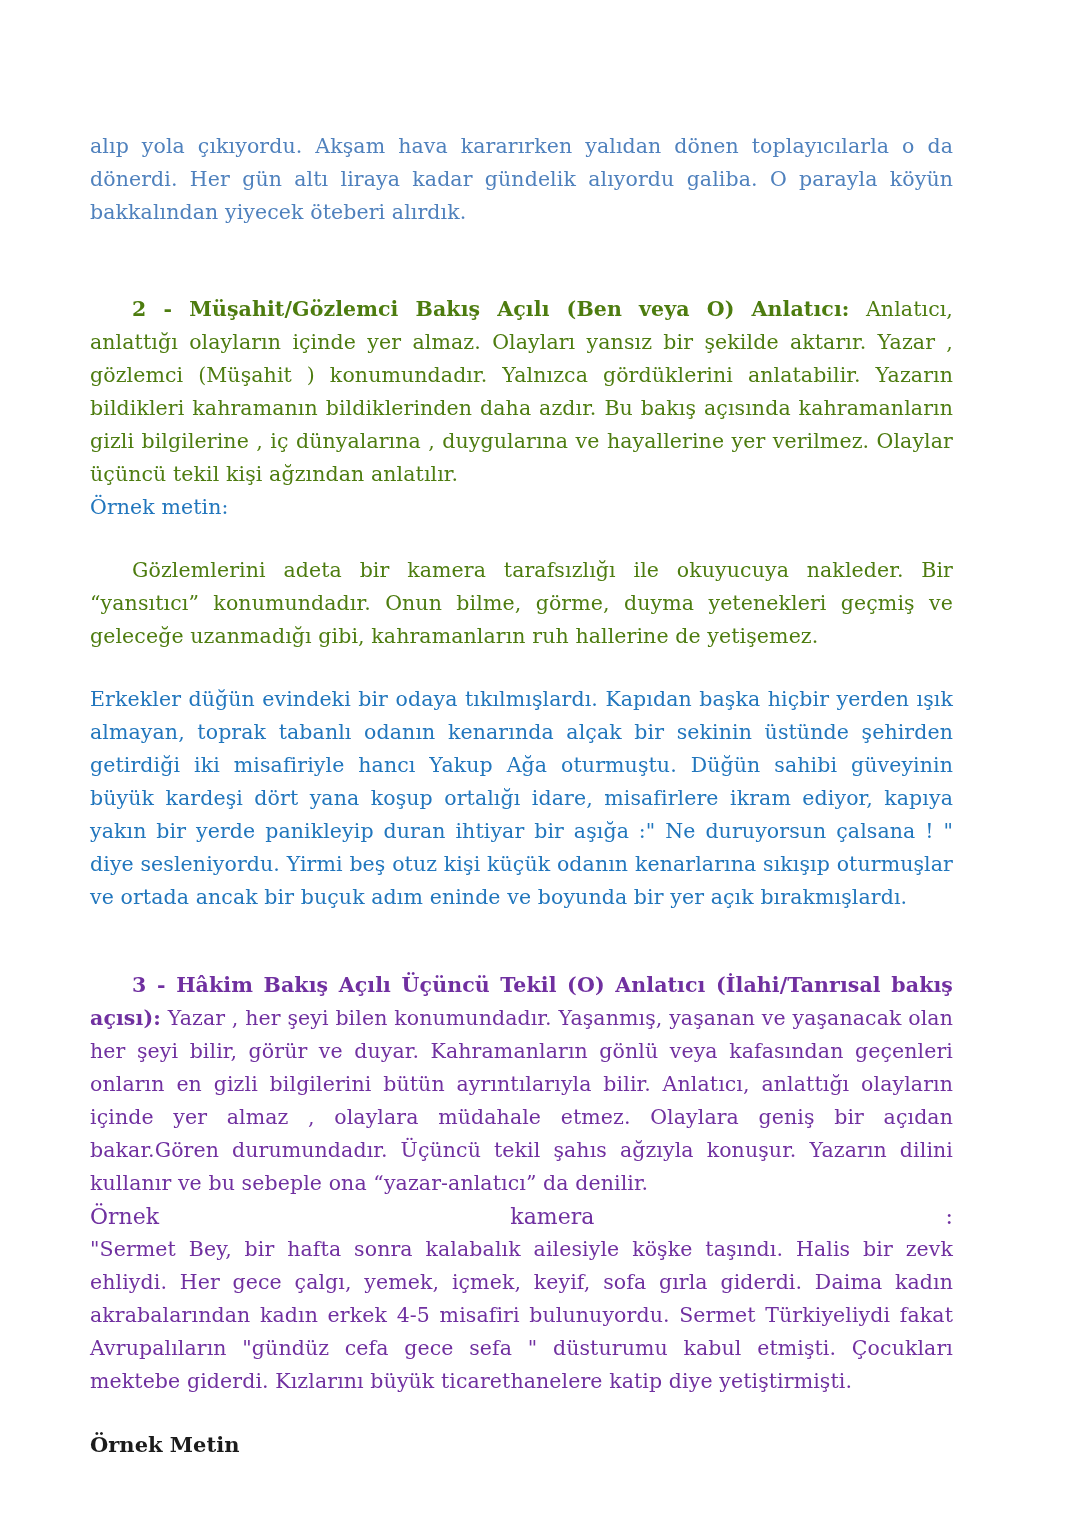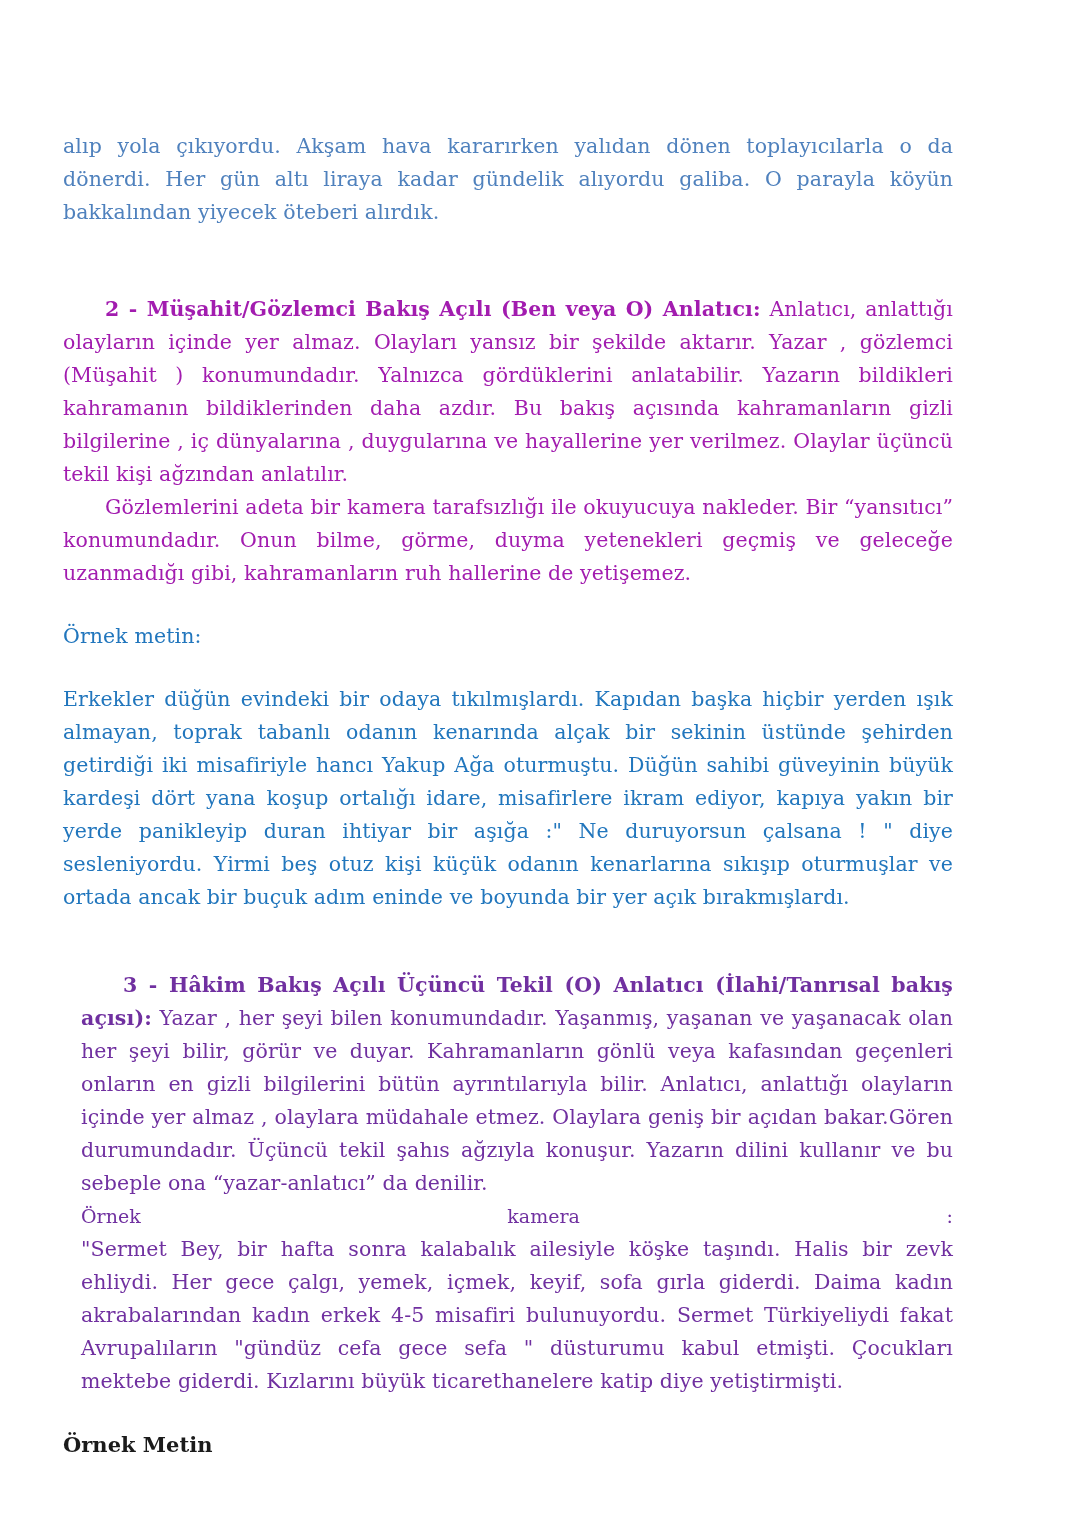--- a/index.html
+++ b/index.html
@@ -7,42 +7,42 @@
     width: 1080px;
     height: 1527px;
     background: #ffffff;
     font-family: "DejaVu Serif", "Liberation Serif", serif;
     overflow: hidden;
   }
   main.page {
     box-sizing: border-box;
     width: 1080px;
     height: 1071px;
-    padding: 130px 127px 0 63px;
+    padding: 130px 127px 0 90px;
   }
   .para {
     margin: 0;
     font-size: 20.5px;
     line-height: 33px;
     text-align: justify;
     letter-spacing: 0.1px;
   }
   .indent { text-indent: 42px; }
   .c-intro  { color: #4f81bd; }
-  .c-green  { color: #a21caf; }
+  .c-green  { color: #4d7c0f; }
   .c-blue   { color: #2176bd; }
-  .c-purple { color: #7030a0; margin-left: 18px; }
+  .c-purple { color: #7030a0; }
   strong.hd { font-weight: bold; }
   .mb-2line { margin-bottom: 64px; }
   .mb-1line { margin-bottom: 30px; }
   .mb-big   { margin-bottom: 55px; }
   .justified-line {
     display: flex;
     justify-content: space-between;
-    font-size: 19px;
+    font-size: 22px;
     line-height: 33px;
   }
   h3.black-heading {
     margin: 0;
     font-size: 21px;
     line-height: 33px;
     font-weight: bold;
     color: #1b1b1b;
     text-align: left;
   }
@@ -52,23 +52,23 @@
 
 <main class="page">
 
   <p class="para c-intro mb-2line">alıp yola çıkıyordu. Akşam hava kararırken yalıdan dönen toplayıcılarla o da dönerdi. Her gün altı liraya kadar gündelik alıyordu galiba. O parayla köyün bakkalından yiyecek öteberi alırdık.</p>
 
   <p class="para c-green indent">
     <strong class="hd">2 - Müşahit/Gözlemci Bakış Açılı (Ben veya O) Anlatıcı:</strong>
     <span>Anlatıcı, anlattığı olayların içinde yer almaz. Olayları yansız bir şekilde aktarır. Yazar , gözlemci (Müşahit ) konumundadır. Yalnızca gördüklerini anlatabilir. Yazarın bildikleri kahramanın bildiklerinden daha azdır. Bu bakış açısında kahramanların gizli bilgilerine , iç dünyalarına , duygularına ve hayallerine yer verilmez. Olaylar üçüncü tekil kişi ağzından anlatılır.</span>
   </p>
 
+  <p class="para c-blue mb-1line">Örnek metin:</p>
+
   <p class="para c-green indent mb-1line">Gözlemlerini adeta bir kamera tarafsızlığı ile okuyucuya nakleder. Bir “yansıtıcı” konumundadır. Onun bilme, görme, duyma yetenekleri geçmiş ve geleceğe uzanmadığı gibi, kahramanların ruh hallerine de yetişemez.</p>
-
-  <p class="para c-blue mb-1line">Örnek metin:</p>
 
   <p class="para c-blue mb-big">Erkekler düğün evindeki bir odaya tıkılmışlardı. Kapıdan başka hiçbir yerden ışık almayan, toprak tabanlı odanın kenarında alçak bir sekinin üstünde şehirden getirdiği iki misafiriyle hancı Yakup Ağa oturmuştu. Düğün sahibi güveyinin büyük kardeşi dört yana koşup ortalığı idare, misafirlere ikram ediyor, kapıya yakın bir yerde panikleyip duran ihtiyar bir aşığa :" Ne duruyorsun çalsana ! " diye sesleniyordu. Yirmi beş otuz kişi küçük odanın kenarlarına sıkışıp oturmuşlar ve ortada ancak bir buçuk adım eninde ve boyunda bir yer açık bırakmışlardı.</p>
 
   <p class="para c-purple indent">
     <strong class="hd">3 - Hâkim Bakış Açılı Üçüncü Tekil (O) Anlatıcı (İlahi/Tanrısal bakış açısı):</strong>
     <span>Yazar , her şeyi bilen konumundadır. Yaşanmış, yaşanan ve yaşanacak olan her şeyi bilir, görür ve duyar. Kahramanların gönlü veya kafasından geçenleri onların en gizli bilgilerini bütün ayrıntılarıyla bilir. Anlatıcı, anlattığı olayların içinde yer almaz , olaylara müdahale etmez. Olaylara geniş bir açıdan bakar.Gören durumundadır. Üçüncü tekil şahıs ağzıyla konuşur. Yazarın dilini kullanır ve bu sebeple ona “yazar-anlatıcı” da denilir.</span>
   </p>
 
   <div class="justified-line c-purple">
     <span>Örnek</span>

